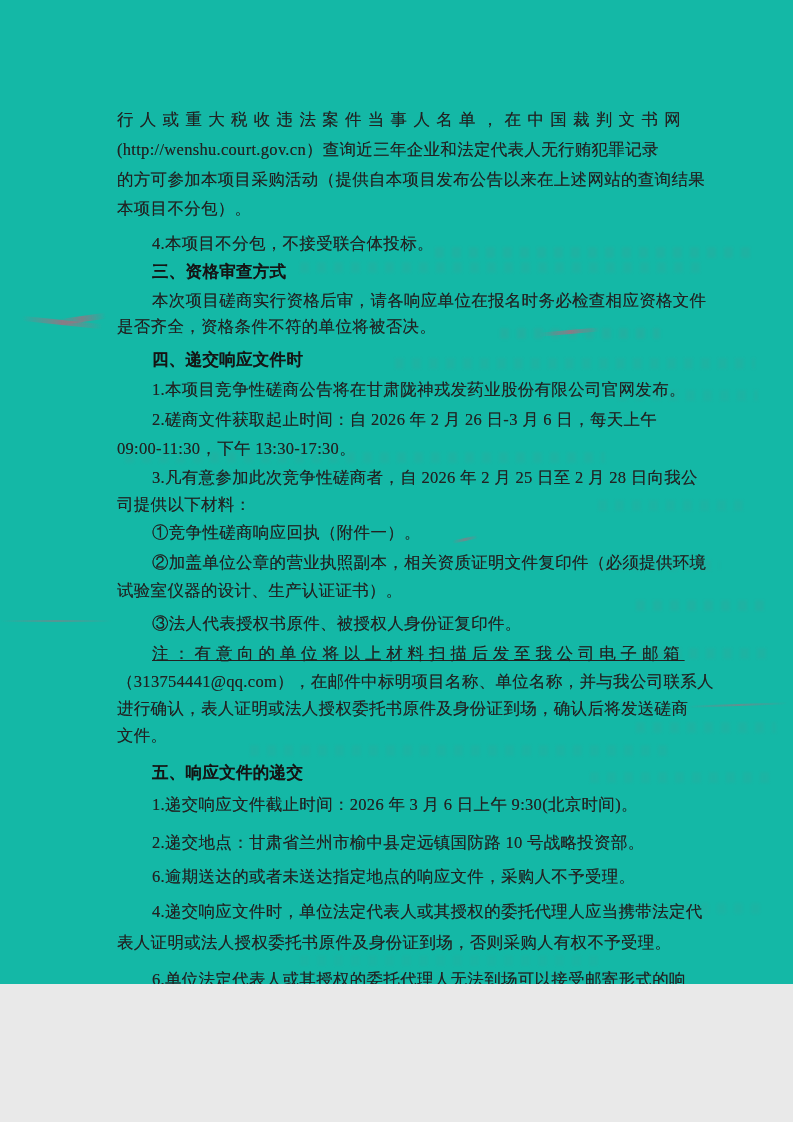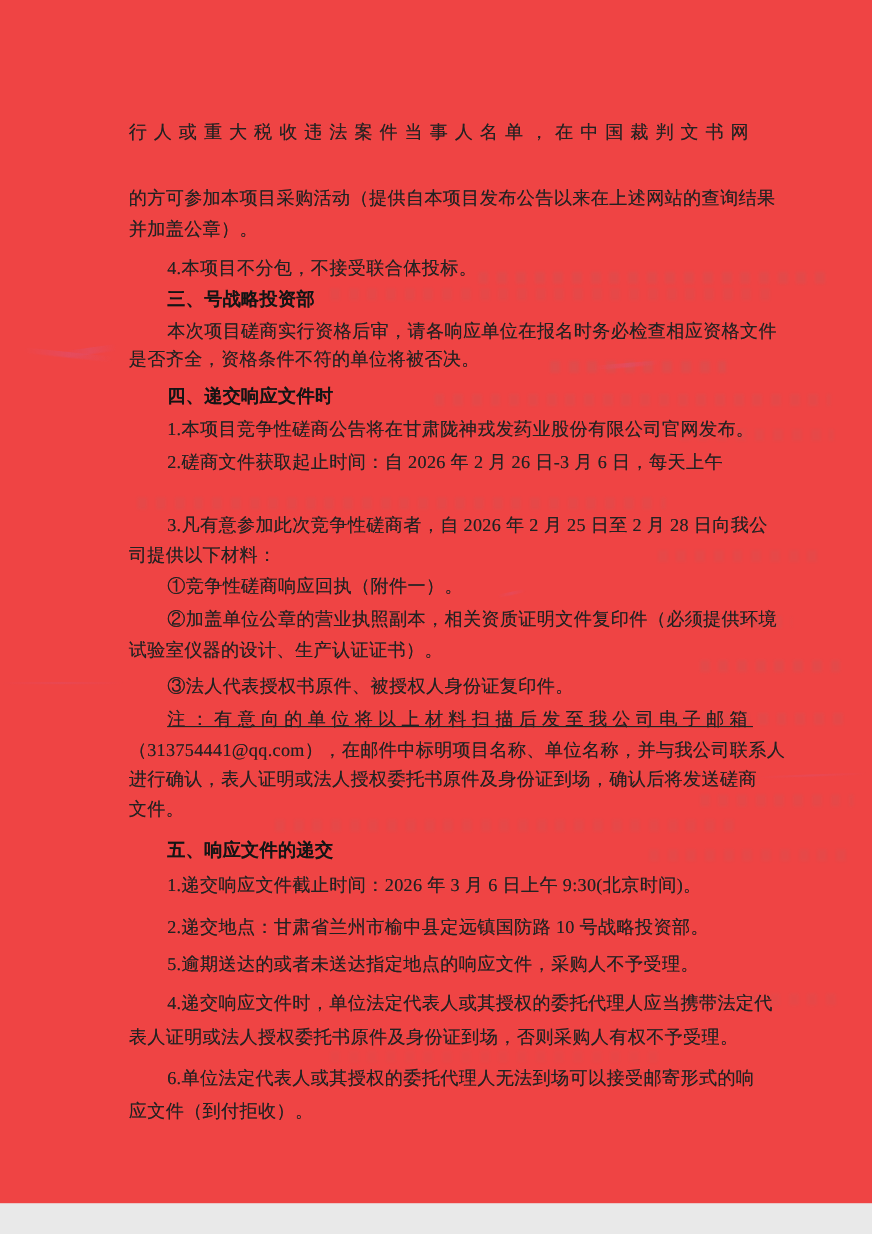--- a/index.html
+++ b/index.html
@@ -1,19 +1,19 @@
 <!DOCTYPE html>
 <html><head>
 <meta charset="utf-8">
 <style>
   html,body{margin:0;padding:0;background:#e9e9e9;}
   .page{
     position:relative;
-    width:793px;height:1094px;
-    background:#ef4444;
+    width:793px;height:984px;
+    background:#14b8a6;
     overflow:hidden;
     font-family:"Liberation Serif","DejaVu Serif",serif;
     color:#1f1f1f;
   }
   .line{
     position:absolute;
     left:117px;
     width:586px;
     font-size:16.5px;
     line-height:21px;
@@ -81,41 +81,43 @@
   <div class="ghost g14"></div>
   <div class="ghost g15"></div>
   <div class="pink p1"></div>
   <div class="pink p2"></div>
   <div class="pink p3"></div>
   <div class="pink p4"></div>
   <div class="pink p5"></div>
   <div class="pink p6"></div>
 
   <div class="line spread1" style="top:109px">行人或重大税收违法案件当事人名单，在中国裁判文书网</div>
+  <div class="line" style="top:139px">(http://wenshu.court.gov.cn）查询近三年企业和法定代表人无行贿犯罪记录</div>
   <div class="line" style="top:169px">的方可参加本项目采购活动（提供自本项目发布公告以来在上述网站的查询结果</div>
-  <div class="line" style="top:198px">并加盖公章）。</div>
+  <div class="line" style="top:198px">本项目不分包）。</div>
   <div class="line indent" style="top:233px">4.本项目不分包，不接受联合体投标。</div>
-  <div class="line indent bold" style="top:261px">三、号战略投资部</div>
+  <div class="line indent bold" style="top:261px">三、资格审查方式</div>
   <div class="line indent" style="top:290px">本次项目磋商实行资格后审，请各响应单位在报名时务必检查相应资格文件</div>
   <div class="line" style="top:316px">是否齐全，资格条件不符的单位将被否决。</div>
   <div class="line indent bold" style="top:349px">四、递交响应文件时</div>
   <div class="line indent" style="top:379px">1.本项目竞争性磋商公告将在甘肃陇神戎发药业股份有限公司官网发布。</div>
   <div class="line indent" style="top:409px">2.磋商文件获取起止时间：自 2026 年 2 月 26 日-3 月 6 日，每天上午</div>
+  <div class="line" style="top:438px">09:00-11:30，下午 13:30-17:30。</div>
   <div class="line indent" style="top:467px">3.凡有意参加此次竞争性磋商者，自 2026 年 2 月 25 日至 2 月 28 日向我公</div>
   <div class="line" style="top:494px">司提供以下材料：</div>
   <div class="line indent" style="top:522px">①竞争性磋商响应回执（附件一）。</div>
   <div class="line indent" style="top:552px">②加盖单位公章的营业执照副本，相关资质证明文件复印件（必须提供环境</div>
   <div class="line" style="top:580px">试验室仪器的设计、生产认证证书）。</div>
   <div class="line indent" style="top:613px">③法人代表授权书原件、被授权人身份证复印件。</div>
   <div class="line indent spread2" style="top:643px">注：有意向的单位将以上材料扫描后发至我公司电子邮箱</div>
   <div class="line" style="top:671px">（313754441@qq.com），在邮件中标明项目名称、单位名称，并与我公司联系人</div>
   <div class="line" style="top:698px">进行确认，表人证明或法人授权委托书原件及身份证到场，确认后将发送磋商</div>
   <div class="line" style="top:725px">文件。</div>
   <div class="line indent bold" style="top:762px">五、响应文件的递交</div>
   <div class="line indent" style="top:794px">1.递交响应文件截止时间：2026 年 3 月 6 日上午 9:30(北京时间)。</div>
   <div class="line indent" style="top:832px">2.递交地点：甘肃省兰州市榆中县定远镇国防路 10 号战略投资部。</div>
-  <div class="line indent" style="top:866px">5.逾期送达的或者未送达指定地点的响应文件，采购人不予受理。</div>
+  <div class="line indent" style="top:866px">6.逾期送达的或者未送达指定地点的响应文件，采购人不予受理。</div>
   <div class="line indent" style="top:901px">4.递交响应文件时，单位法定代表人或其授权的委托代理人应当携带法定代</div>
   <div class="line" style="top:932px">表人证明或法人授权委托书原件及身份证到场，否则采购人有权不予受理。</div>
   <div class="line indent" style="top:969px">6.单位法定代表人或其授权的委托代理人无法到场可以接受邮寄形式的响</div>
   <div class="line" style="top:999px">应文件（到付拒收）。</div>
 
 </div>
 
 </body></html>

